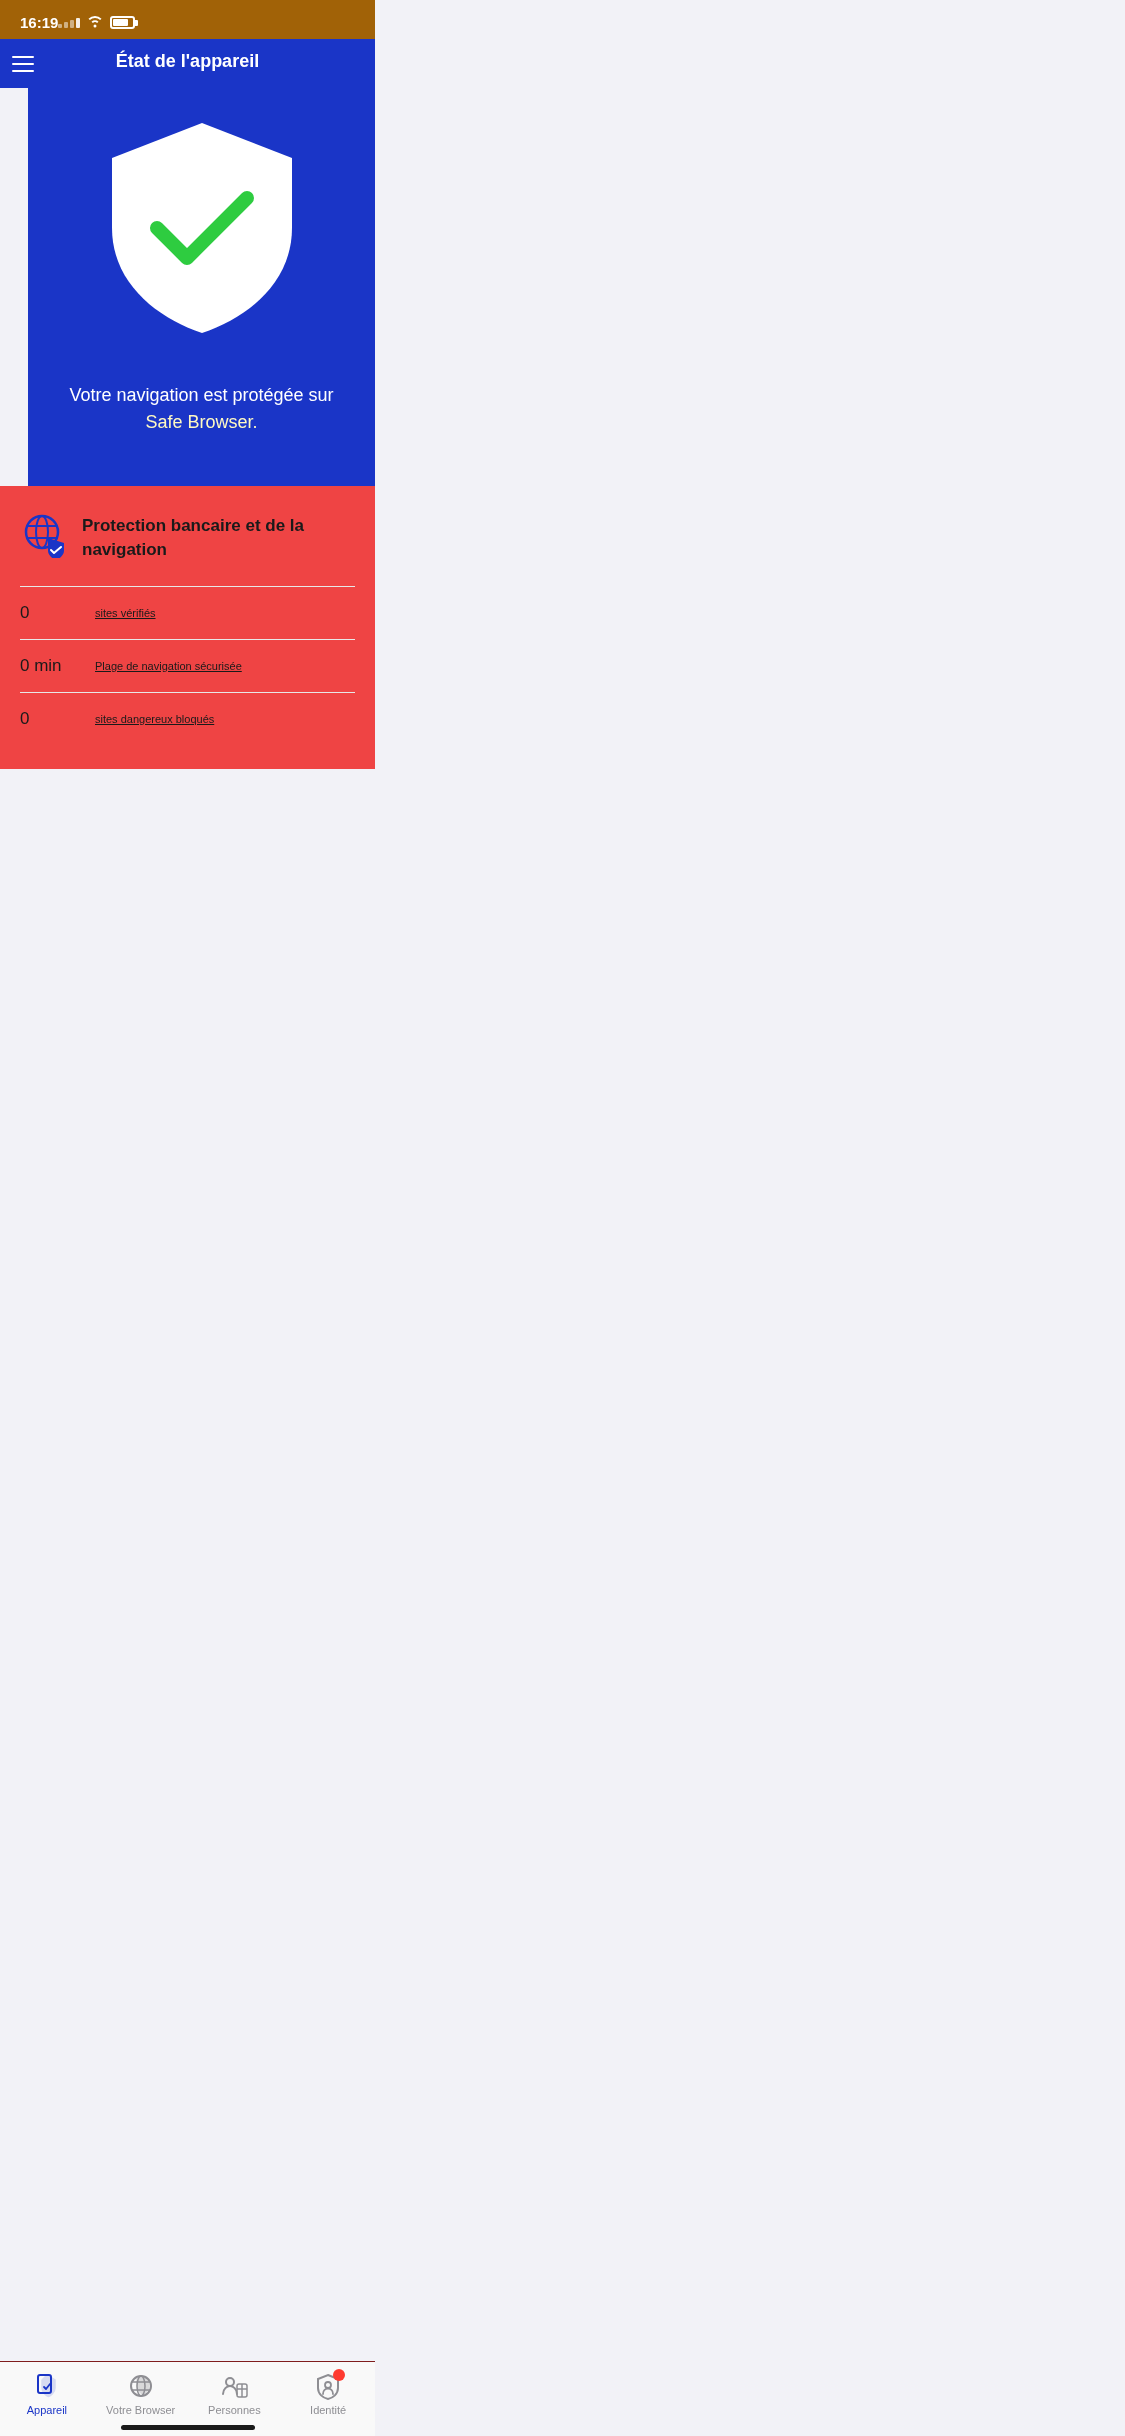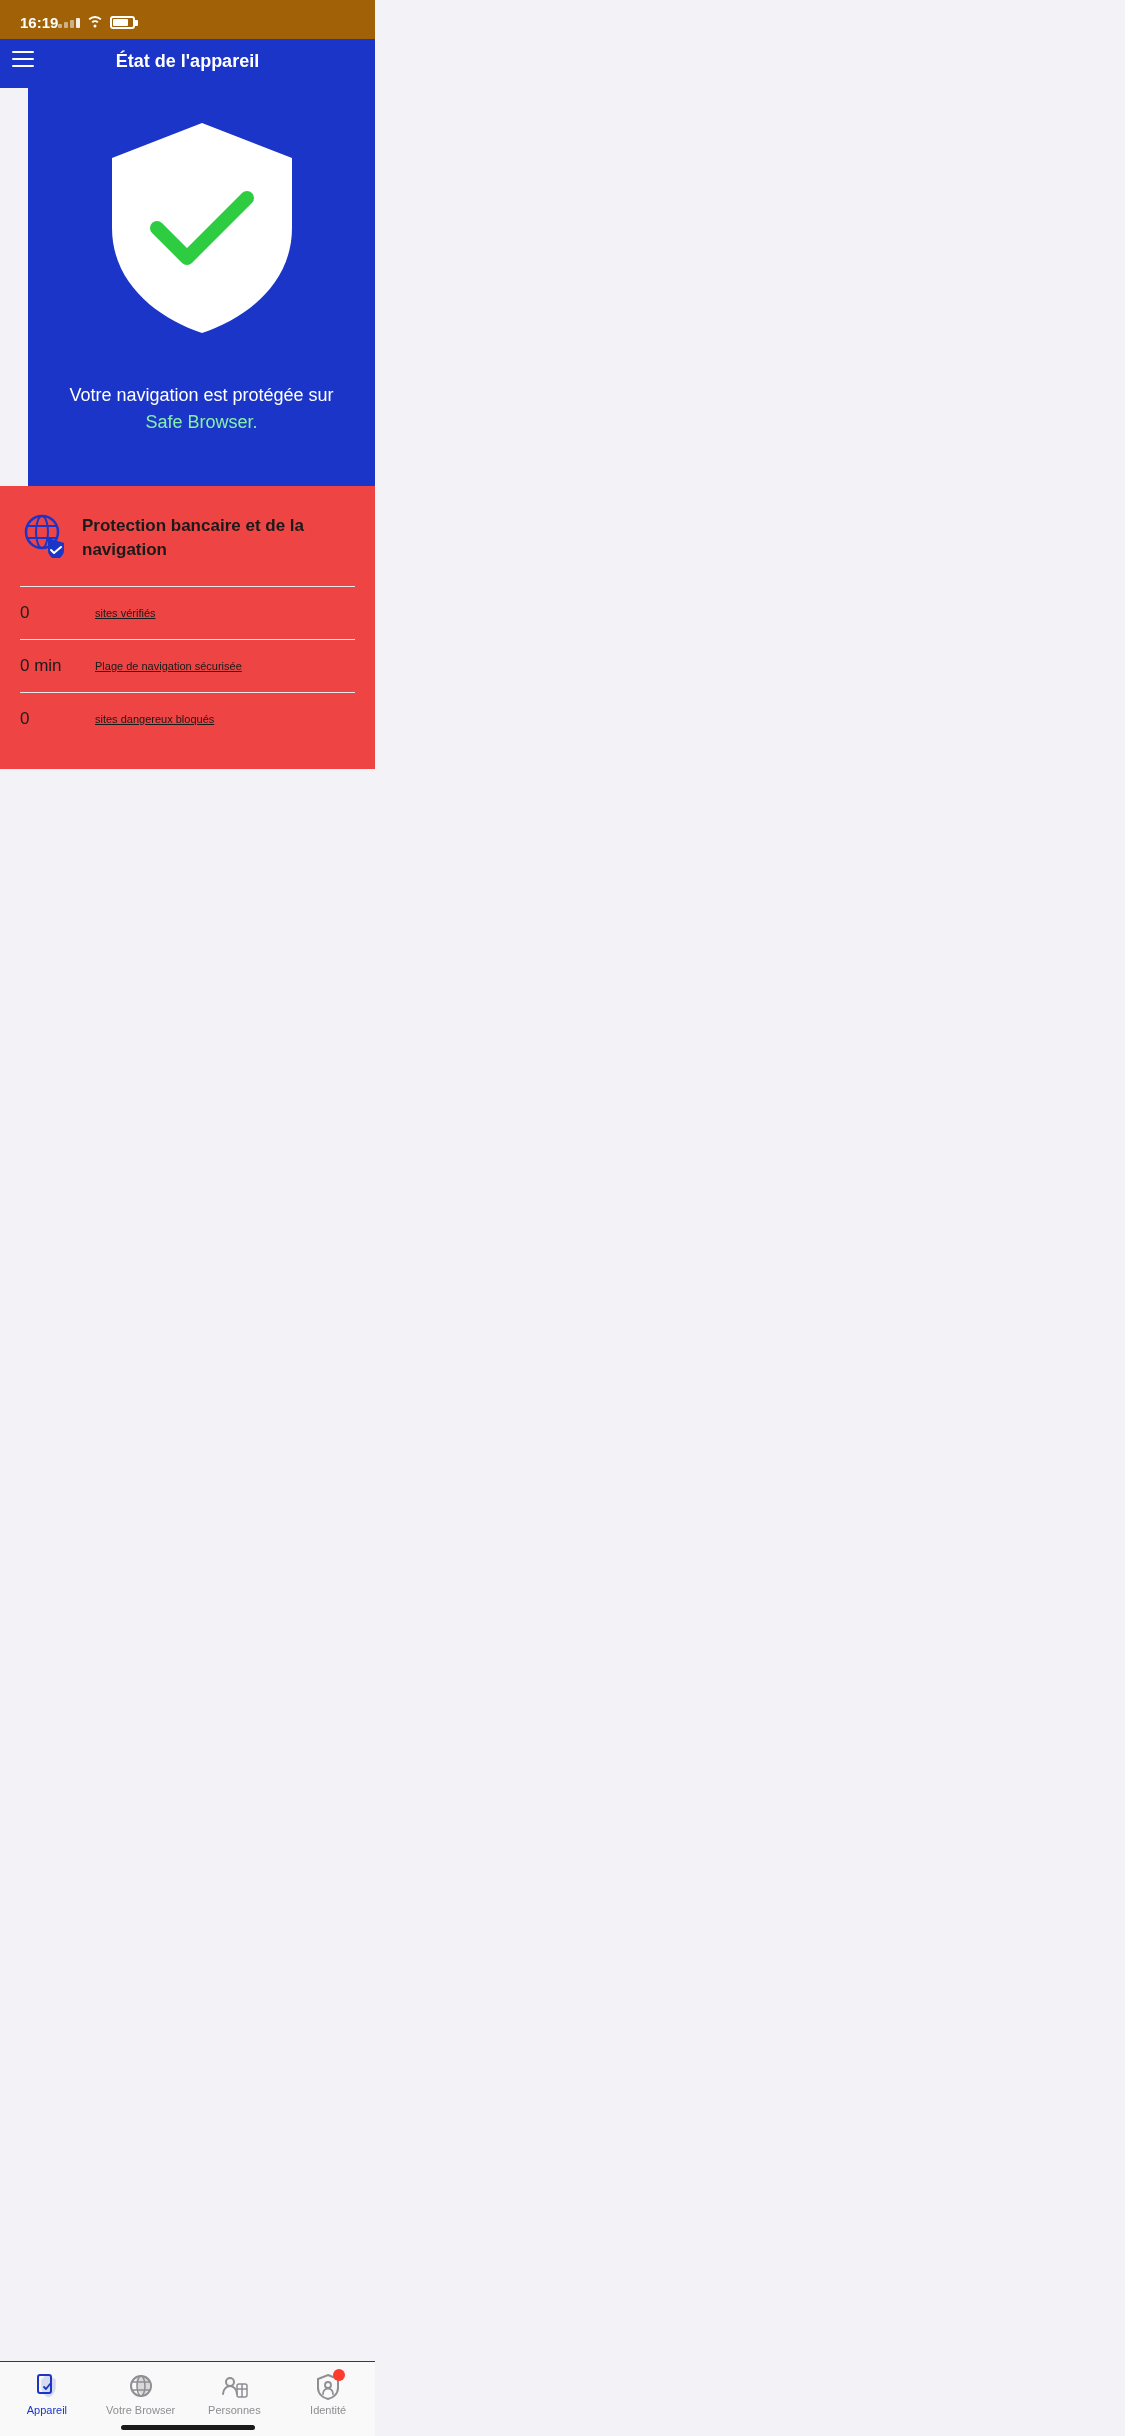--- a/index.html
+++ b/index.html
@@ -66,21 +66,21 @@
       background: white;
       height: 100%;
       width: 75%;
       border-radius: 1px;
     }
 
     
     .header {
       background: #1a35c7;
       display: flex;
-      align-items: flex-start;
+      align-items: flex-end;
       padding: 12px 12px 16px;
     }
     .hamburger {
       display: flex;
       flex-direction: column;
       gap: 5px;
       cursor: pointer;
     }
     .hamburger span {
       display: block;
@@ -118,21 +118,21 @@
     }
 
     
     .hero-text {
       color: white;
       text-align: center;
       font-size: 18px;
       line-height: 1.5;
     }
     .hero-text-highlight {
-      color: #86efac;
+      color: #fef9c3;
     }
 
     
     .info-section {
       background: #ef4444;
       padding: 24px 20px;
       margin-top: 0;
     }
     .info-header {
       display: flex;

